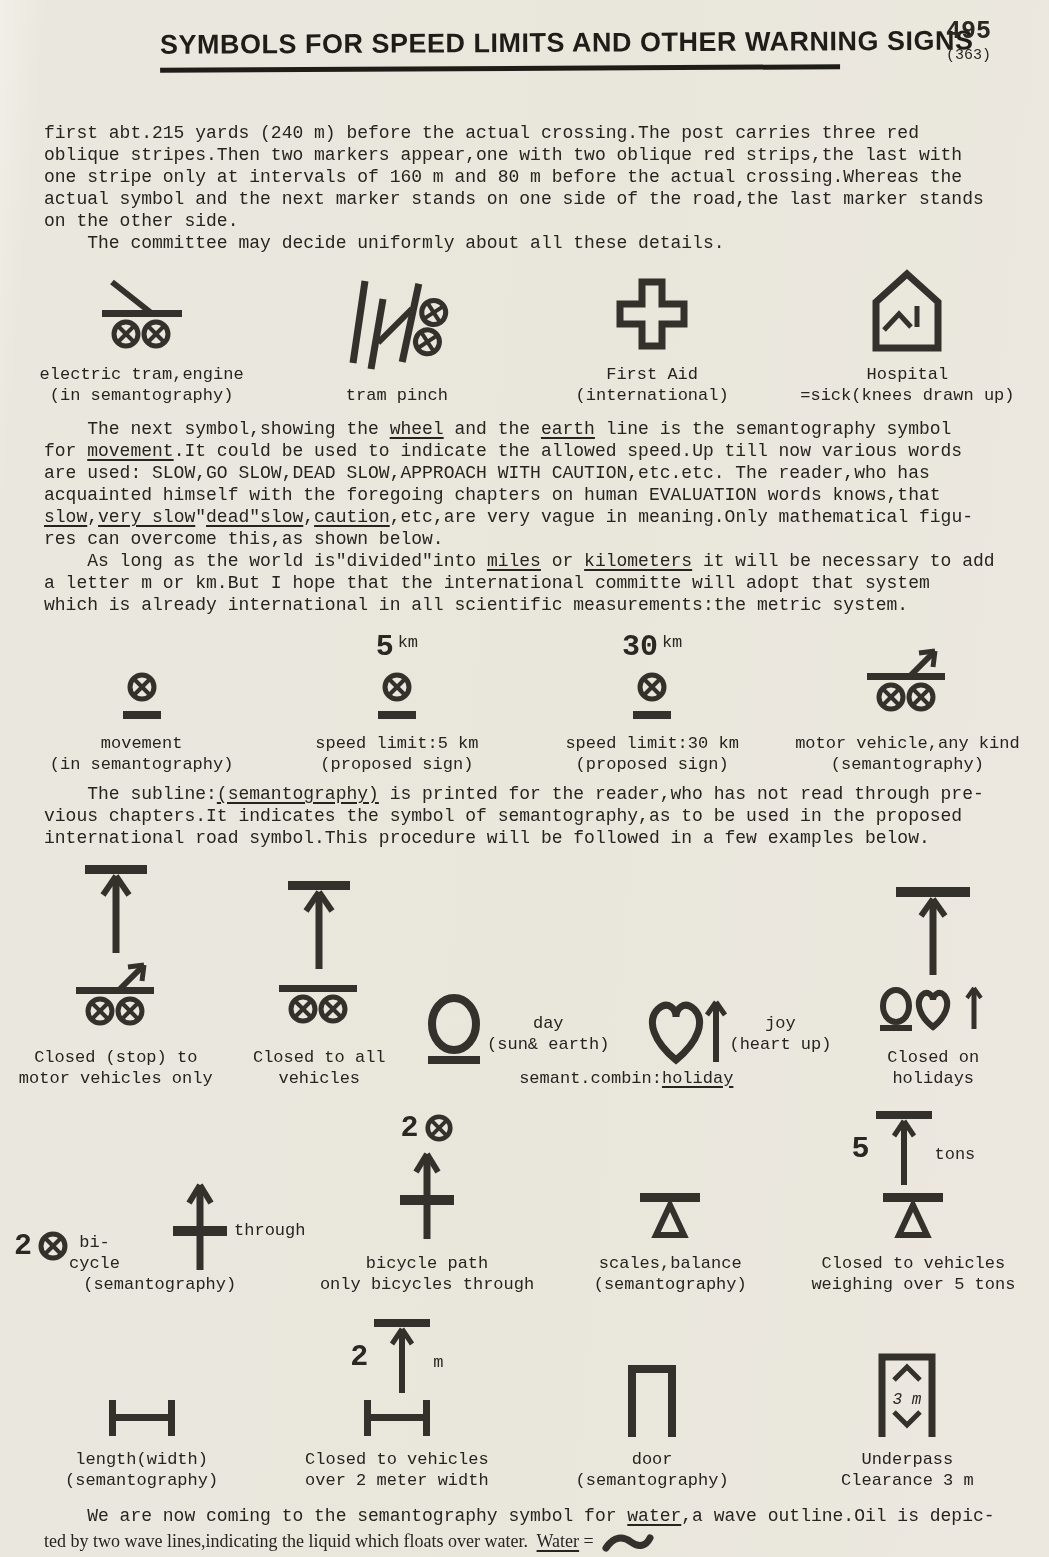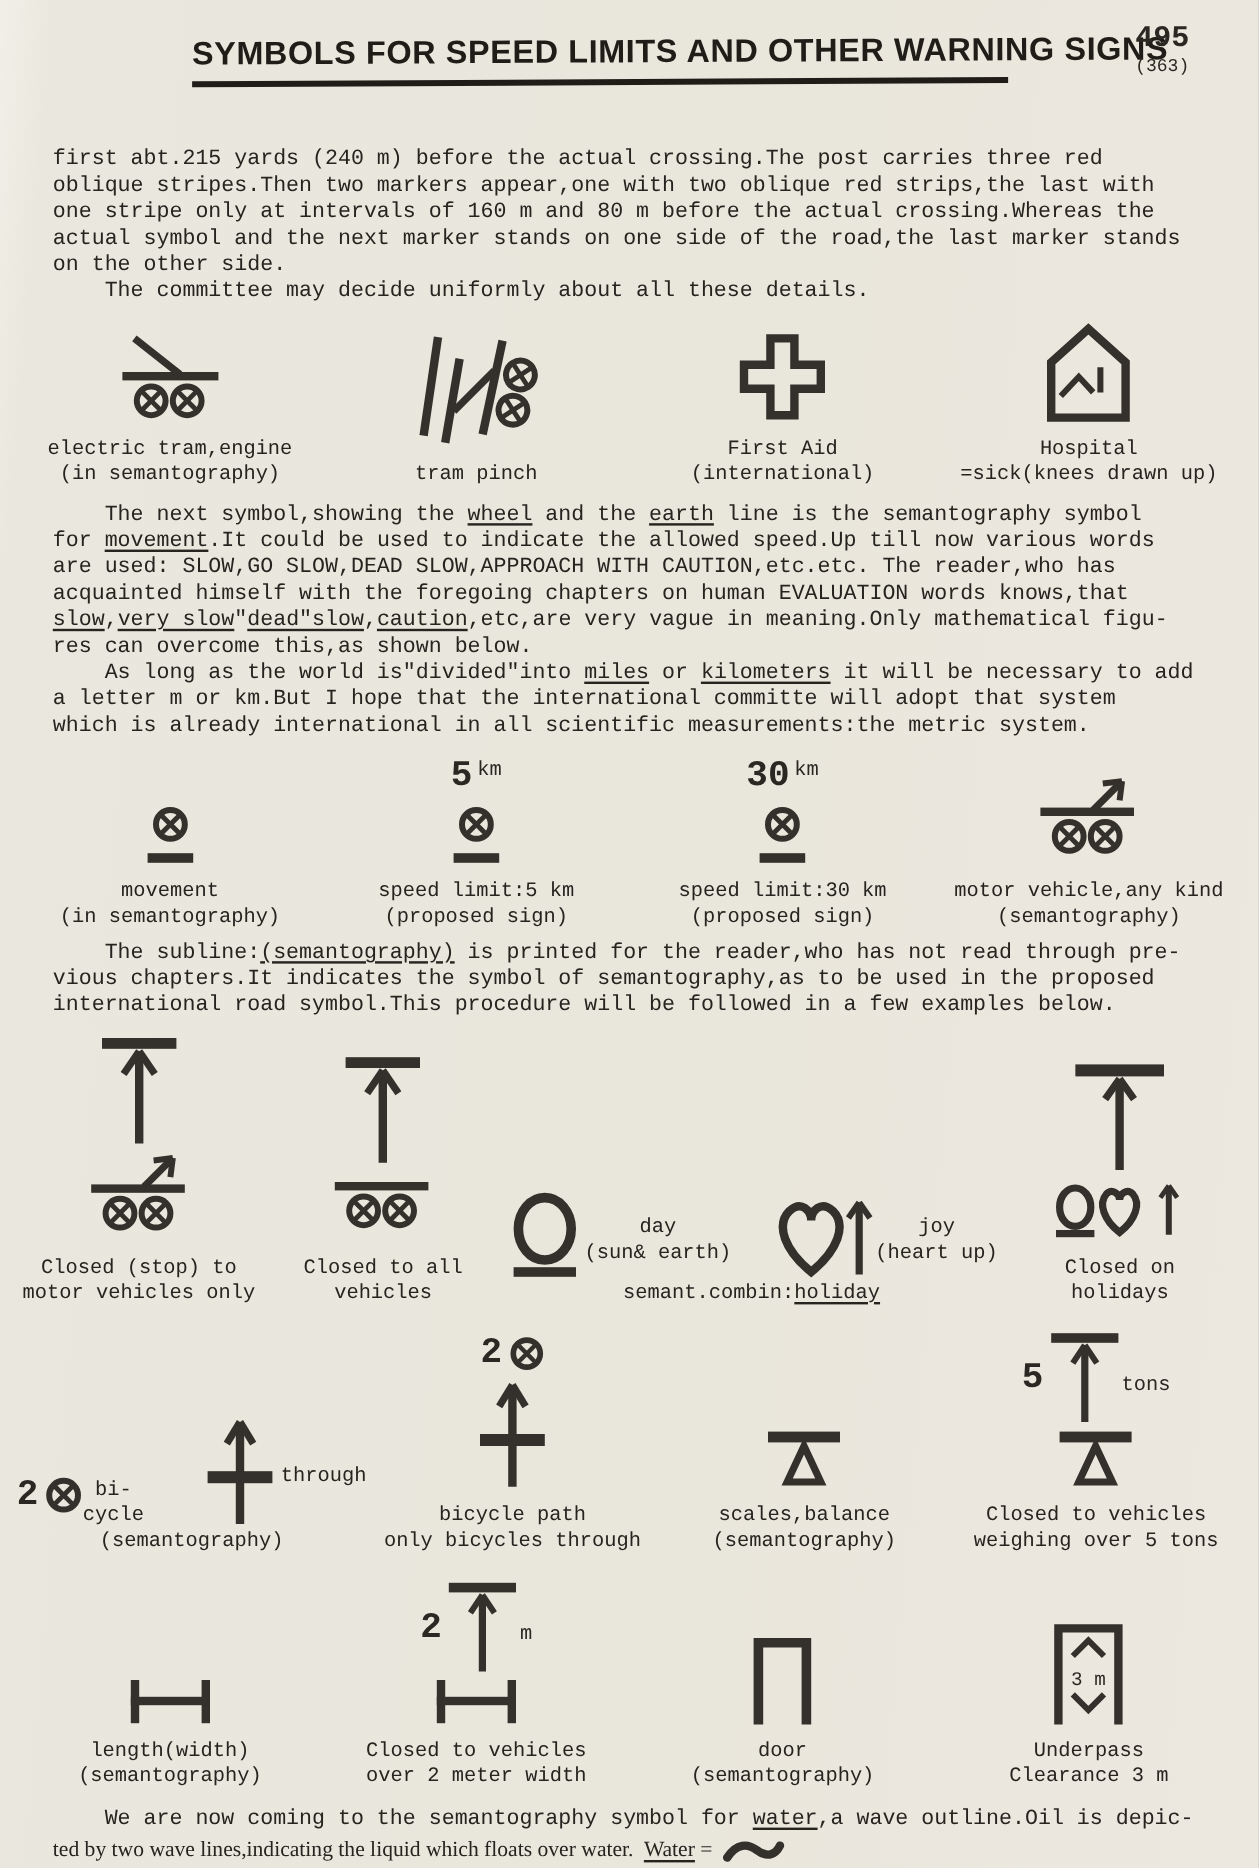--- a/index.html
+++ b/index.html
@@ -35,21 +35,21 @@
   .u{text-decoration:underline;text-decoration-thickness:2px;text-underline-offset:3px;}
   .p1{margin-top:22px;}
   .p2{margin-top:12px;}
   .p4{margin-top:8px;}
   .p5{margin-top:14px;}
   .inline-line{display:flex;align-items:center;white-space:pre;font-family:Liberation Serif, serif;}
   .inline-line .wave-end{margin-left:4px;margin-top:4px;}
   
   .symrow{display:grid;grid-template-columns:repeat(4,1fr);align-items:end;padding:0 14px;}
   .cell{display:flex;flex-direction:column;align-items:center;justify-content:flex-end;}
-  .sym{display:flex;align-items:flex-end;justify-content:center;}
+  .sym{display:flex;align-items:flex-end;justify-content:center;font-style:italic;}
   .cap{font-size:17px;line-height:21px;text-align:center;margin-top:10px;color:#272420;}
   .stack{display:flex;flex-direction:column;align-items:center;}
   .numline{display:flex;align-items:flex-start;margin-bottom:3px;}
   .numline .big{font-size:30px;font-weight:bold;line-height:30px;}
   .numline .unit{font-size:17px;margin-top:1px;margin-left:4px;}
   .numrow{display:flex;align-items:center;}
   .numrow .big{font-size:30px;font-weight:bold;line-height:30px;margin-right:5px;}
   .numrow .unit{font-size:17px;margin-left:2px;align-self:center;margin-top:10px;}
   .duo{display:flex;align-items:flex-end;}
   .mini{display:flex;align-items:center;}

